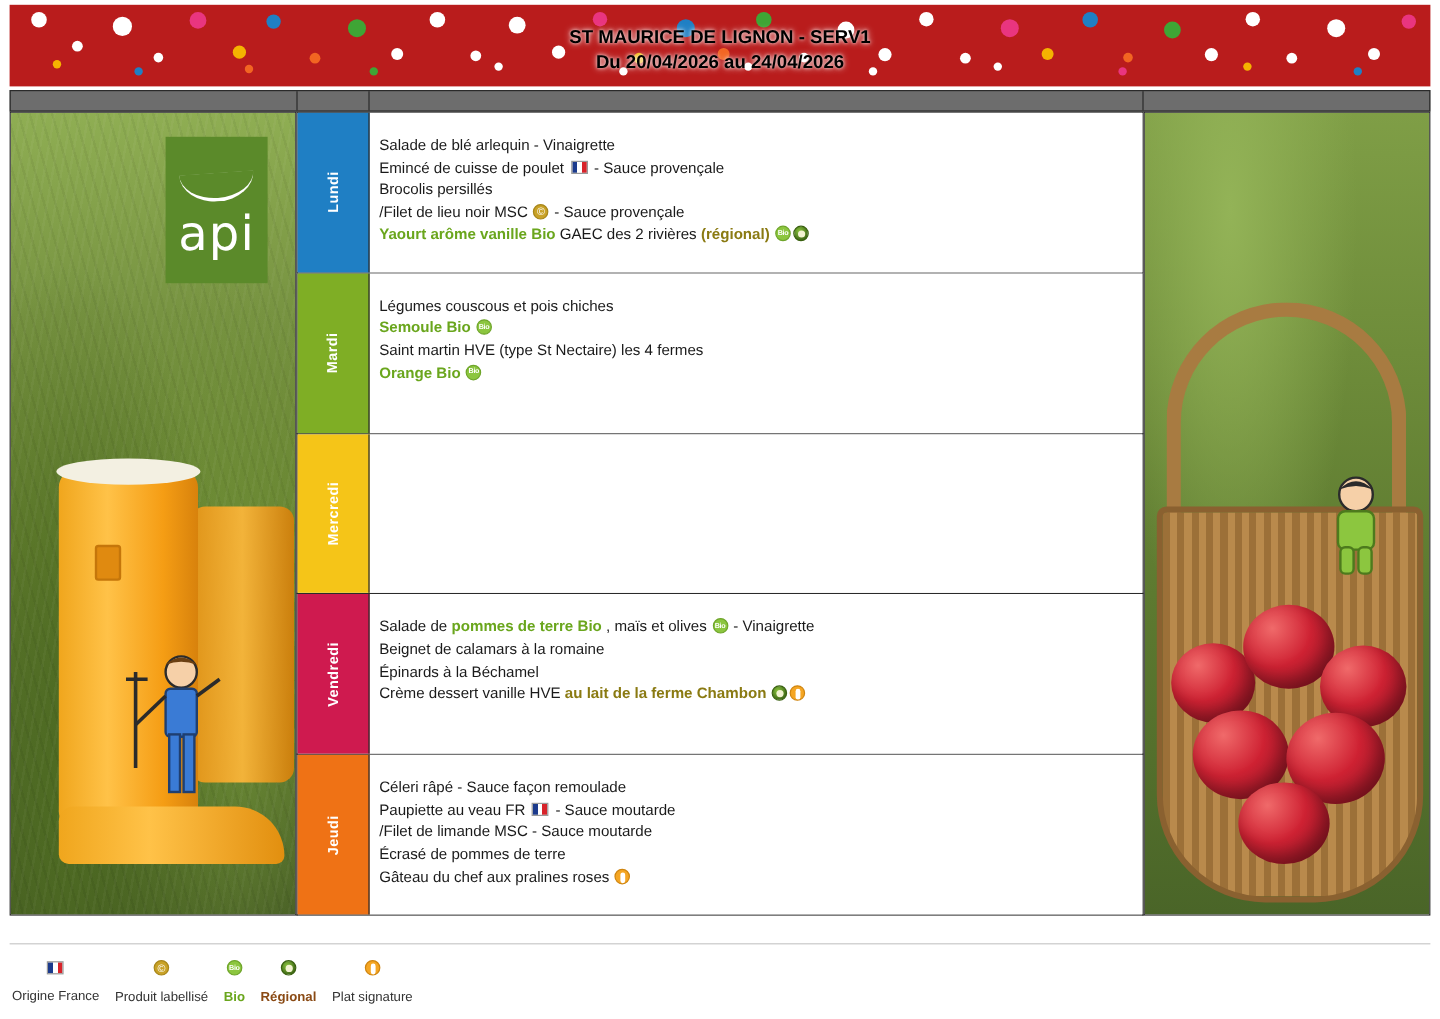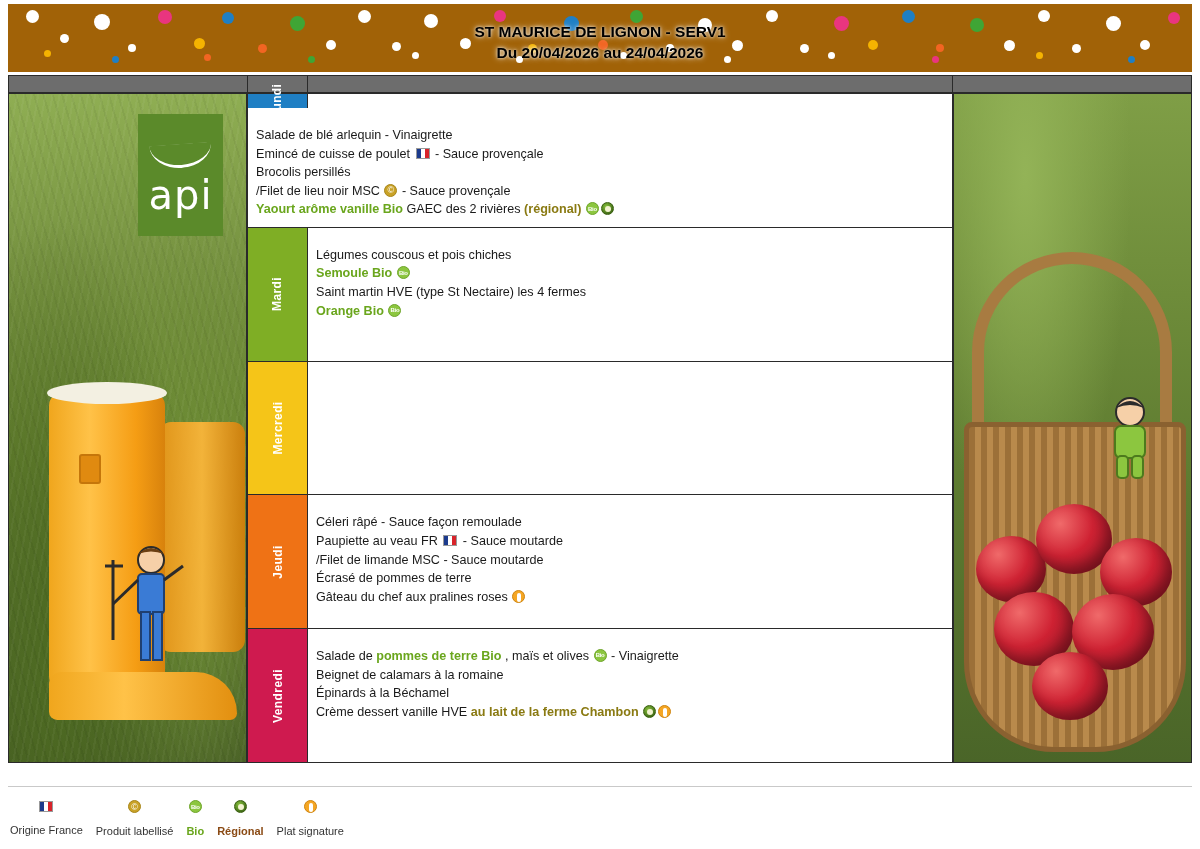--- a/index.html
+++ b/index.html
@@ -13,21 +13,21 @@
     position: relative;
     width: 1200px; height: 849px;
     overflow: hidden;
   }
 
   
   .banner {
     position: absolute;
     left: 8px; top: 4px;
     width: 1184px; height: 68px;
-    background: #a16207;
+    background: #b91c1c;
     overflow: hidden;
   }
   .banner .dots { position: absolute; inset: 0; }
   .banner .dot { position: absolute; border-radius: 50%; }
   .banner-text {
     position: relative;
     z-index: 5;
     text-align: center;
     padding-top: 18px;
     line-height: 1.35;
@@ -180,21 +180,21 @@
   }
 
   
   .day-row {
     display: flex;
     border: 1px solid #2a2a2a;
     border-top: none;
     flex: 1;
     min-height: 0;
   }
-  .day-row:first-child { border-top: 1px solid #2a2a2a; flex-direction: column; }
+  .day-row:first-child { border-top: 1px solid #2a2a2a; }
   .day-label {
     width: 60px;
     border-right: 1px solid #2a2a2a;
     color: #ffffff;
     font-weight: bold;
     font-size: 12px;
     display: flex; align-items: center; justify-content: center;
     position: relative;
   }
   .day-label span {
@@ -397,40 +397,40 @@
             <div class="line"><span class="bio-txt">Orange Bio </span><span class="badge badge-bio"></span></div>
           </div>
       </div>
       <div class="day-row">
         <div class="day-label" style="background: rgb(245, 197, 24);">
             <span>Mercredi</span>
           </div>
         <div class="day-content"></div>
       </div>
       <div class="day-row">
+        <div class="day-label" style="background: rgb(207, 26, 79);">
+            <span>Vendredi</span>
+          </div>
+        <div class="day-content">
+            <div class="line"><span>Salade de </span><span class="bio-txt"> pommes de terre Bio </span><span>, maïs et olives </span><span class="badge badge-bio"></span><span> - Vinaigrette </span></div>
+            <div class="line"><span>Beignet de calamars à la romaine </span></div>
+            <div class="line"><span>Épinards à la Béchamel </span></div>
+            <div class="line"><span>Crème dessert vanille HVE </span><span class="milk-txt"> au lait de la ferme Chambon </span><span class="badge badge-reg"></span><span class="badge badge-sig"></span></div>
+          </div>
+      </div>
+      <div class="day-row">
         <div class="day-label" style="background: rgb(239, 114, 21);">
             <span>Jeudi</span>
           </div>
         <div class="day-content">
             <div class="line"><span>Céleri râpé - Sauce façon remoulade </span></div>
             <div class="line"><span>Paupiette au veau FR </span><span class="flag-fr"></span><span> - Sauce moutarde </span></div>
             <div class="line"><span>/Filet de limande MSC - Sauce moutarde </span></div>
             <div class="line"><span>Écrasé de pommes de terre </span></div>
             <div class="line"><span>Gâteau du chef aux pralines roses </span><span class="badge badge-sig"></span></div>
-          </div>
-      </div>
-      <div class="day-row">
-        <div class="day-label" style="background: rgb(207, 26, 79);">
-            <span>Vendredi</span>
-          </div>
-        <div class="day-content">
-            <div class="line"><span>Salade de </span><span class="bio-txt"> pommes de terre Bio </span><span>, maïs et olives </span><span class="badge badge-bio"></span><span> - Vinaigrette </span></div>
-            <div class="line"><span>Beignet de calamars à la romaine </span></div>
-            <div class="line"><span>Épinards à la Béchamel </span></div>
-            <div class="line"><span>Crème dessert vanille HVE </span><span class="milk-txt"> au lait de la ferme Chambon </span><span class="badge badge-reg"></span><span class="badge badge-sig"></span></div>
           </div>
       </div>
     </div>
 
     <div class="right-img">
       <div class="right-photo"></div>
       <div class="basket-handle"></div>
       <div class="basket"></div>
       <div class="apple" style="left:22px;bottom:160px;width:70px;height:66px;"></div>
       <div class="apple" style="left:82px;bottom:188px;width:76px;height:70px;"></div>

